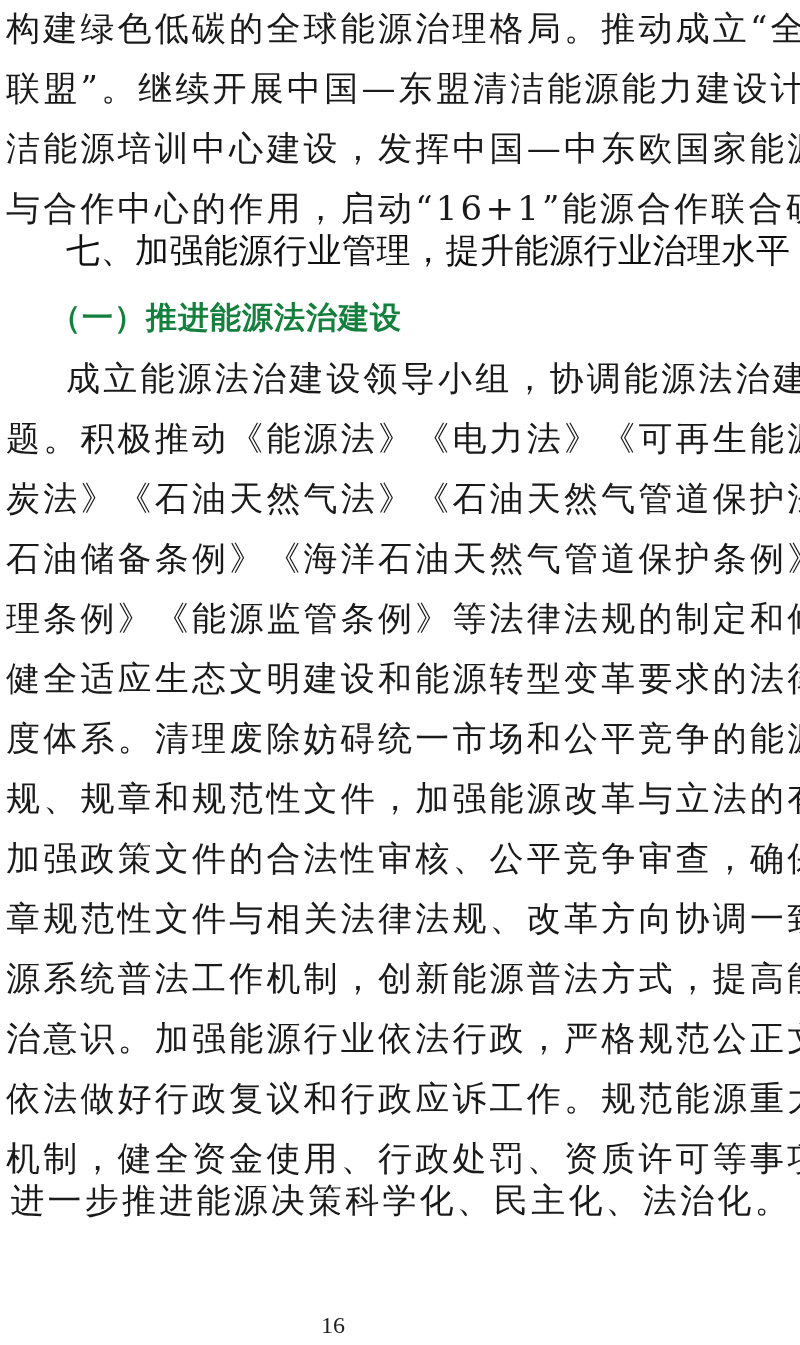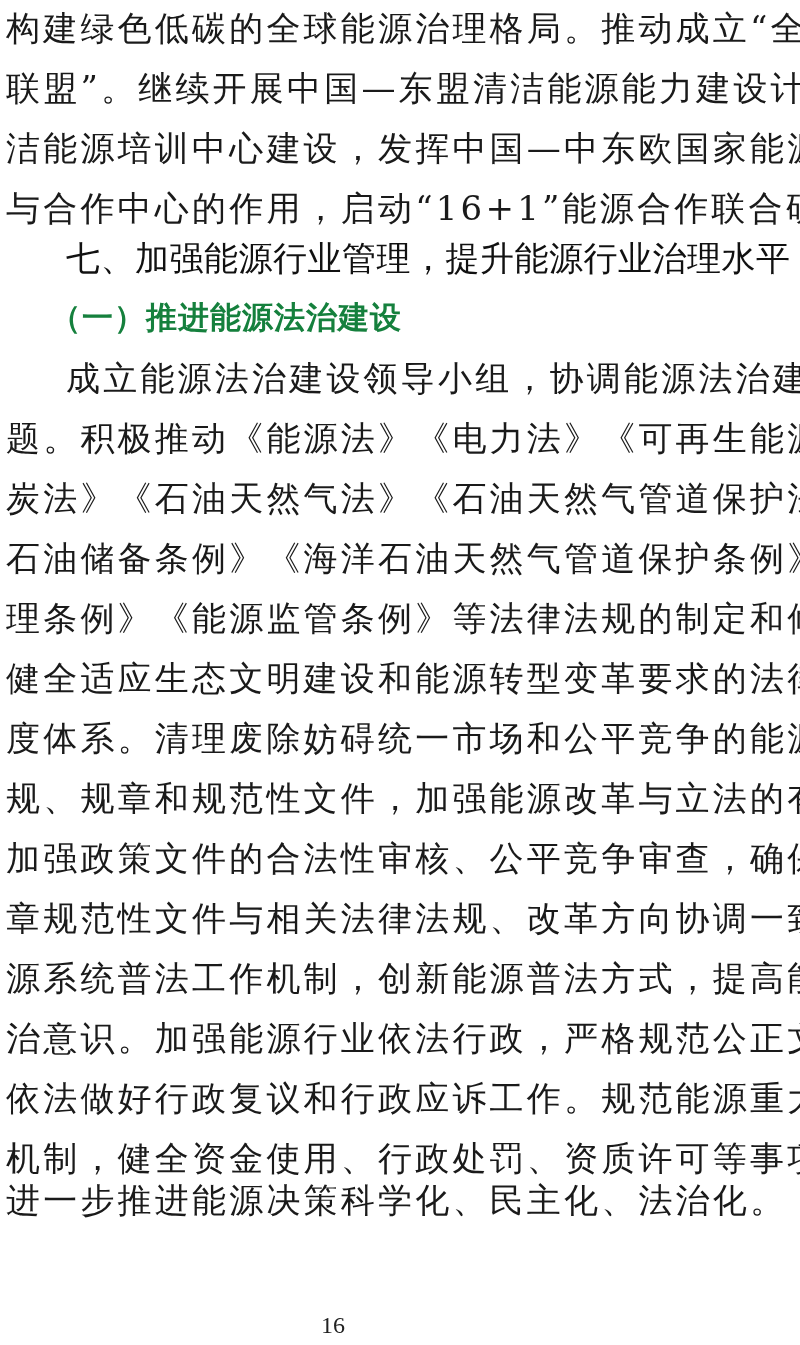--- a/index.html
+++ b/index.html
@@ -73,38 +73,38 @@
 
 <div class="page">
 
   <div>
     <div class="line" style="top:8px;">构建绿色低碳的全球能源治理格局。推动成立“全球能源变革</div>
     <div class="line" style="top:68px;">联盟”。继续开展中国—东盟清洁能源能力建设计划和中阿清</div>
     <div class="line" style="top:128px;">洁能源培训中心建设，发挥中国—中东欧国家能源项目对话</div>
     <div class="line" style="top:188px;">与合作中心的作用，启动“16+1”能源合作联合研究项目。</div>
   </div>
 
-  <div class="heading1" style="top:238px;text-align:right;">七、加强能源行业管理，提升能源行业治理水平</div>
+  <div class="heading1" style="top:230px;text-align:right;">七、加强能源行业管理，提升能源行业治理水平</div>
 
   <div class="heading2" style="top:297px;">（一）推进能源法治建设</div>
 
   <div>
     <div class="line indent" style="top:358px; width:730px;">成立能源法治建设领导小组，协调能源法治建设重大问</div>
     <div class="line" style="top:418px;">题。积极推动《能源法》《电力法》《可再生能源法》《煤</div>
     <div class="line" style="top:478px;">炭法》《石油天然气法》《石油天然气管道保护法》《国家</div>
     <div class="line" style="top:538px;">石油储备条例》《海洋石油天然气管道保护条例》《核电管</div>
     <div class="line" style="top:598px;">理条例》《能源监管条例》等法律法规的制定和修订工作，</div>
     <div class="line" style="top:658px;">健全适应生态文明建设和能源转型变革要求的法律法规制</div>
     <div class="line" style="top:718px;">度体系。清理废除妨碍统一市场和公平竞争的能源法律、法</div>
     <div class="line" style="top:778px;">规、规章和规范性文件，加强能源改革与立法的有效衔接。</div>
     <div class="line" style="top:838px;">加强政策文件的合法性审核、公平竞争审查，确保出台的规</div>
     <div class="line" style="top:898px;">章规范性文件与相关法律法规、改革方向协调一致。完善能</div>
     <div class="line" style="top:958px;">源系统普法工作机制，创新能源普法方式，提高能源领域法</div>
     <div class="line" style="top:1018px;">治意识。加强能源行业依法行政，严格规范公正文明执法，</div>
     <div class="line" style="top:1078px;">依法做好行政复议和行政应诉工作。规范能源重大事项决策</div>
     <div class="line" style="top:1138px;">机制，健全资金使用、行政处罚、资质许可等事项决策程序，</div>
-    <div class="line" style="top:1180px;">进一步推进能源决策科学化、民主化、法治化。</div>
+    <div class="line" style="top:1180px;text-align:center;">进一步推进能源决策科学化、民主化、法治化。</div>
   </div>
 
 
   <div class="page-number">16</div>
 
 </div>
 
 </body></html>

